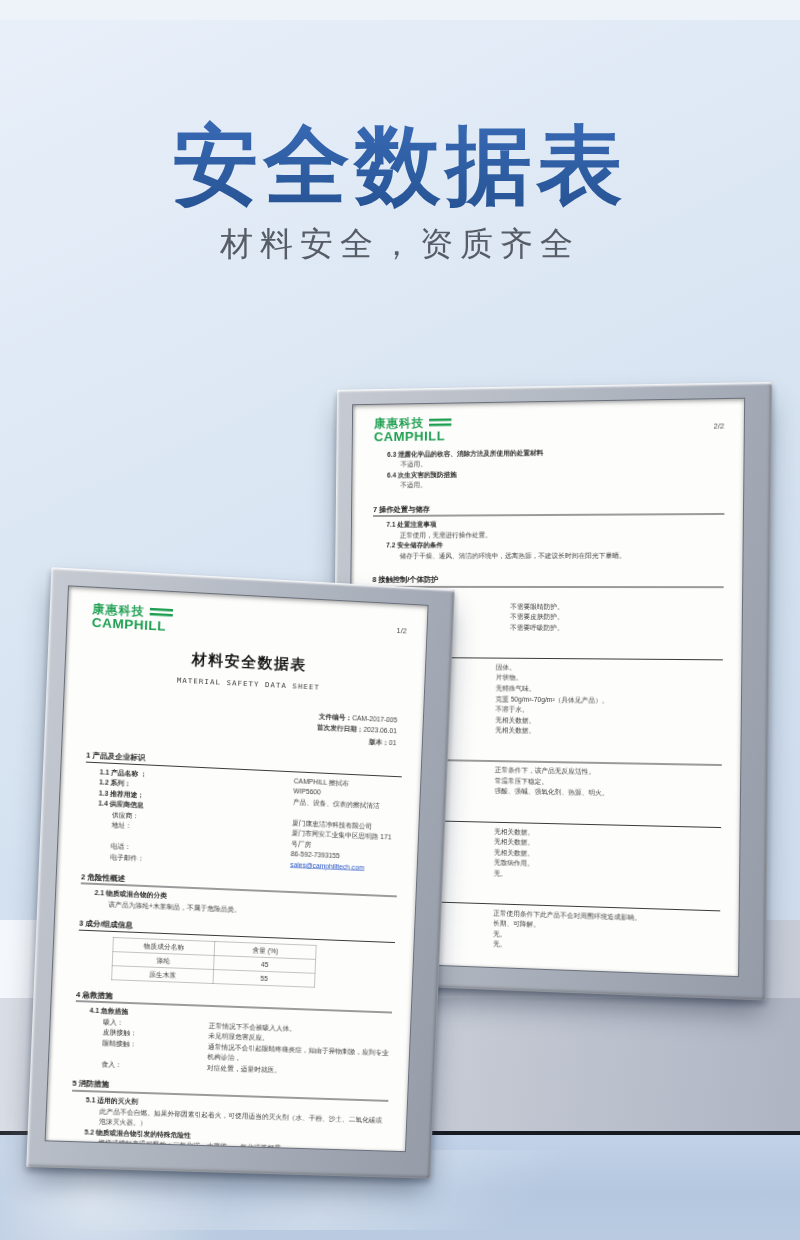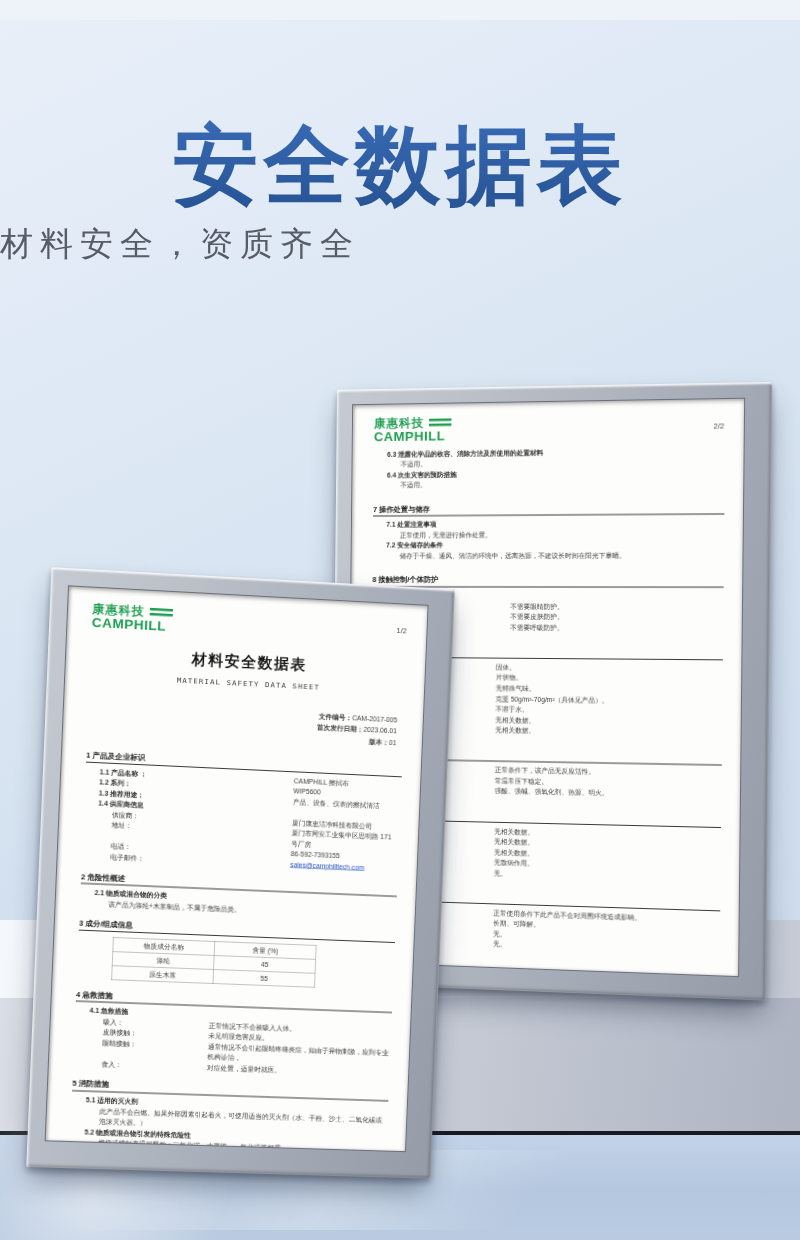--- a/index.html
+++ b/index.html
@@ -4,21 +4,21 @@
 <style>
   html,body{margin:0;padding:0;background:#eef3f9;font-family:"Liberation Sans","DejaVu Sans",sans-serif;}
   .stage{position:relative;width:800px;height:1240px;overflow:hidden;
     background:linear-gradient(155deg,#e8eff9 0%,#dde8f4 30%,#d2e0ef 58%,#c9d8ea 100%);margin-top:20px;}
 
   
   .hero-title{position:absolute;top:88px;left:0;width:800px;text-align:center;
     font-size:86px;font-weight:800;letter-spacing:5px;color:#2b5aa6;
     background:linear-gradient(180deg,#3a6cb8 0%,#24508f 100%);
     -webkit-background-clip:text;background-clip:text;-webkit-text-fill-color:transparent;}
-  .hero-subtitle{position:absolute;top:202px;left:0;width:800px;
+  .hero-subtitle{position:absolute;top:202px;left:0;width:800px;text-align:center;
     font-size:33px;color:#575d66;letter-spacing:7px;}
 
   
   .platform-top{position:absolute;left:0;top:900px;width:800px;height:78px;
     background:linear-gradient(90deg,#f4f7fb 0%,#eef2f8 42%,#ccd1db 60%,#c6cbd6 100%);}
   .platform-face{position:absolute;left:0;top:978px;width:800px;height:135px;
     background:linear-gradient(97deg,#d9dde5 0%,#c6cbd5 55%,#aeb4c2 100%);}
   .floor-line{position:absolute;left:0;top:1111px;width:800px;height:4px;background:#171a21;}
   .floor{position:absolute;left:0;top:1115px;width:800px;height:125px;
     background:linear-gradient(180deg,#c3d3e8 0%,#b4c7df 45%,#bccde2 100%);}

